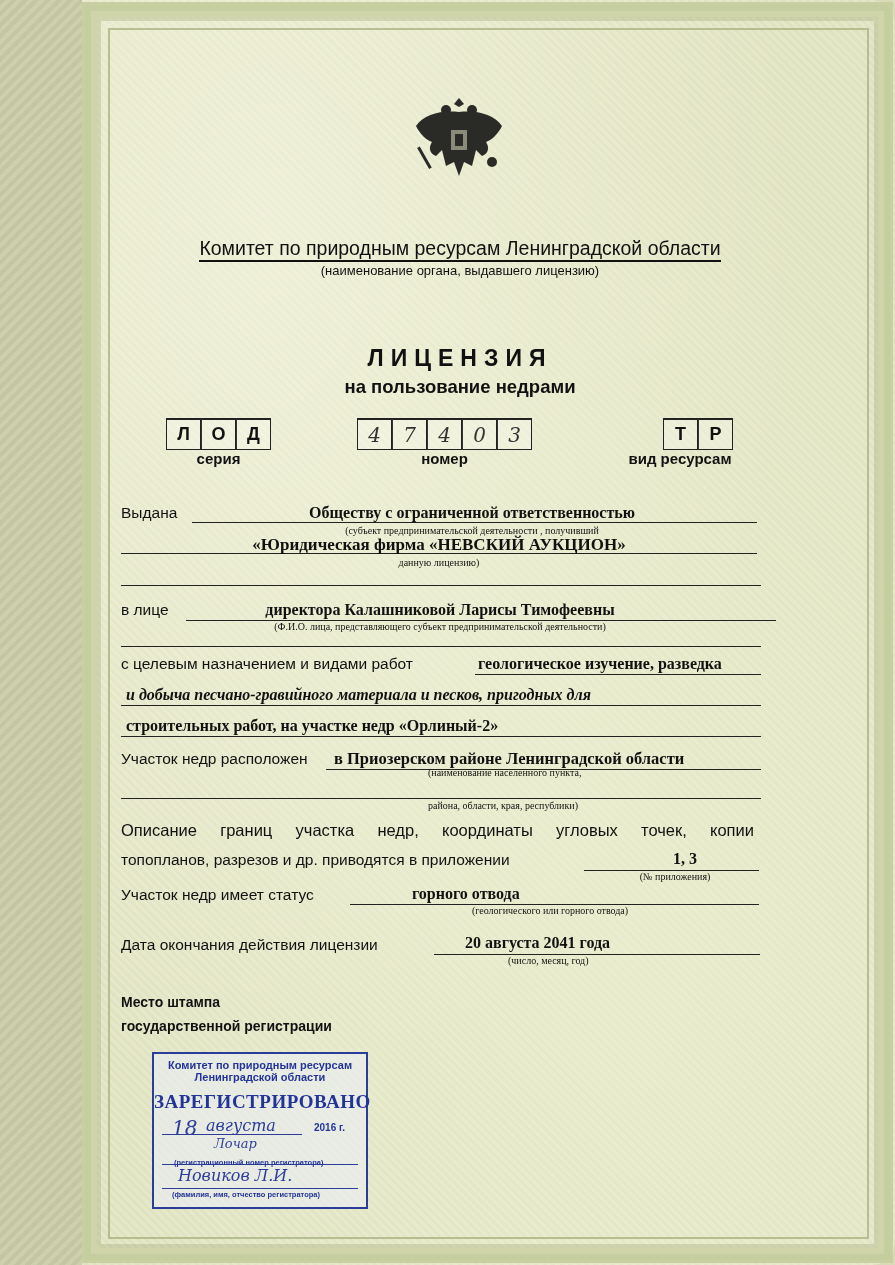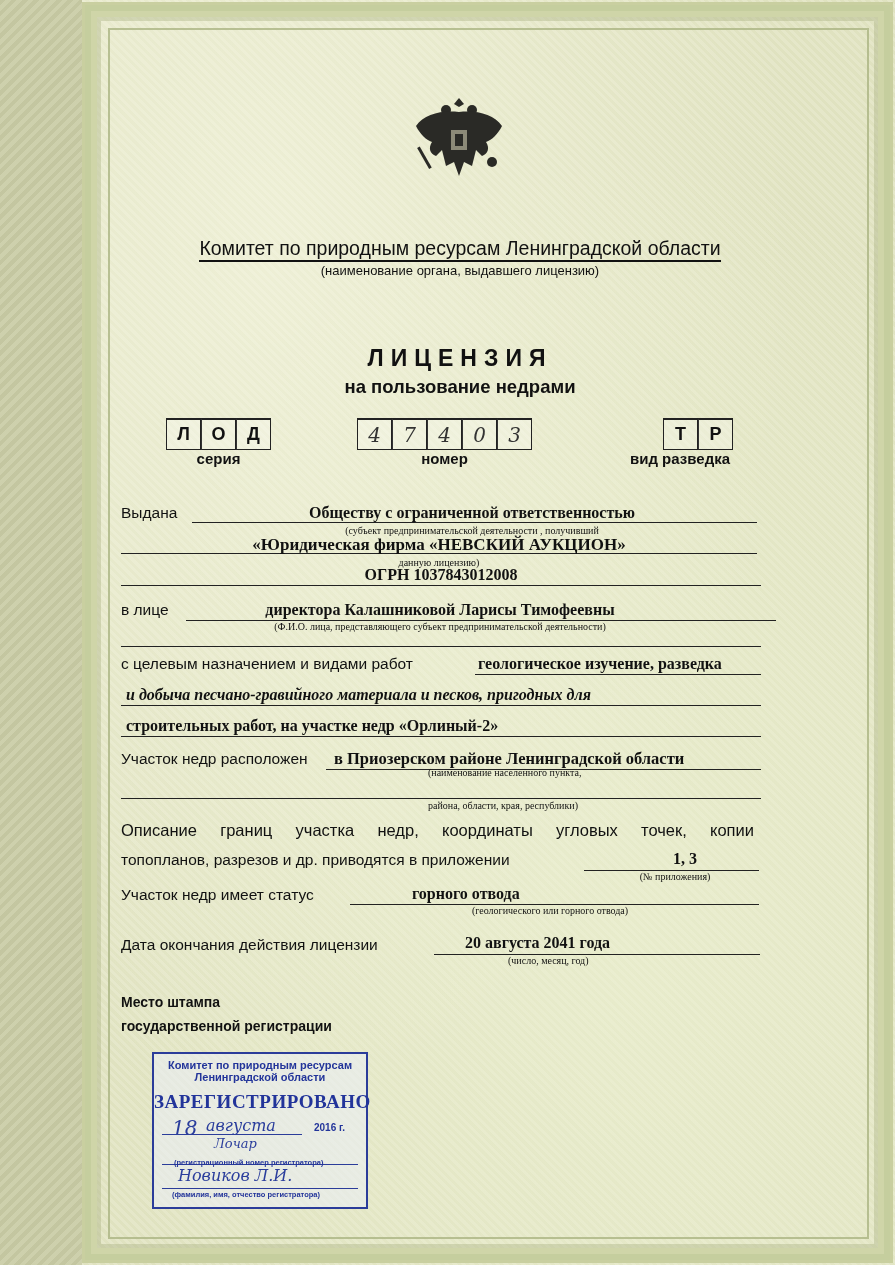--- a/index.html
+++ b/index.html
@@ -10,20 +10,21 @@
     color: #111;
     position: relative;
   }
   .page {
     position: absolute; left: 0; top: 0; width: 895px; height: 1265px;
     background:
       radial-gradient(ellipse at 30% 20%, rgba(255,255,240,0.45), transparent 60%),
       radial-gradient(ellipse at 70% 75%, rgba(240,245,215,0.5), transparent 60%),
       repeating-linear-gradient(45deg, rgba(170,180,120,0.08) 0 3px, rgba(255,255,255,0.05) 3px 6px),
       #e4e6c6;
+    border-radius: 23px;
   }
   .border-outer {
     position: absolute; left: 82px; top: 2px; right: 2px; bottom: 2px;
     border: 3px solid #c9cfa0;
     box-shadow: inset 0 0 0 6px rgba(190,200,150,0.55), inset 0 0 0 12px #cfd5a8, inset 0 0 0 16px rgba(160,170,120,0.35);
   }
   .border-left {
     position: absolute; left: 0; top: 0; width: 82px; height: 1265px;
     background: repeating-linear-gradient(135deg, rgba(150,155,110,0.2) 0 4px, rgba(200,205,170,0.2) 4px 8px), #cfd1ad;
   }
@@ -108,32 +109,31 @@
       <div class="box hand">3</div>
     </div>
     <div class="box-label">номер</div>
   </div>
 
   <div class="abs" style="left:646px; top:418px;">
     <div class="boxes" style="justify-content:center;">
       <div class="box">Т</div>
       <div class="box">Р</div>
     </div>
-    <div class="box-label" style="margin-left:-36px; width:140px;">вид разведка</div>
+    <div class="box-label" style="margin-left:-36px; width:140px;">вид ресурсам</div>
   </div>
 
   <div class="abs row" style="left:121px; top:504px;">Выдана</div>
   <div class="line" style="left:192px; width:565px; top:522px;"></div>
   <div class="abs serif-val center" style="left:192px; width:560px; top:504px;">Обществу с ограниченной ответственностью</div>
   <div class="abs note center" style="left:192px; width:560px; top:525px;">(субъект предпринимательской деятельности , получивший</div>
   <div class="line" style="left:121px; width:636px; top:553px;"></div>
   <div class="abs serif-val center" style="left:121px; width:636px; top:535px; font-size:17px;">«Юридическая фирма «НЕВСКИЙ АУКЦИОН»</div>
   <div class="abs note center" style="left:121px; width:636px; top:557px;">данную лицензию)</div>
   <div class="line" style="left:121px; width:640px; top:585px;"></div>
-  <div class="abs serif-val center" style="left:121px; width:640px; top:566px;">ОГРН 1037843012008</div>
 
   <div class="abs row" style="left:121px; top:601px;">в лице</div>
   <div class="line" style="left:186px; width:590px; top:620px;"></div>
   <div class="abs serif-val center" style="left:160px; width:560px; top:601px;">директора Калашниковой Ларисы Тимофеевны</div>
   <div class="abs note center" style="left:160px; width:560px; top:621px;">(Ф.И.О. лица, представляющего субъект предпринимательской деятельности)</div>
   <div class="line" style="left:121px; width:640px; top:646px;"></div>
 
   <div class="abs row" style="left:121px; top:655px;">с целевым назначением и видами работ</div>
   <div class="line" style="left:475px; width:286px; top:674px;"></div>
   <div class="abs serif-val" style="left:478px; top:655px;">геологическое изучение, разведка</div>

